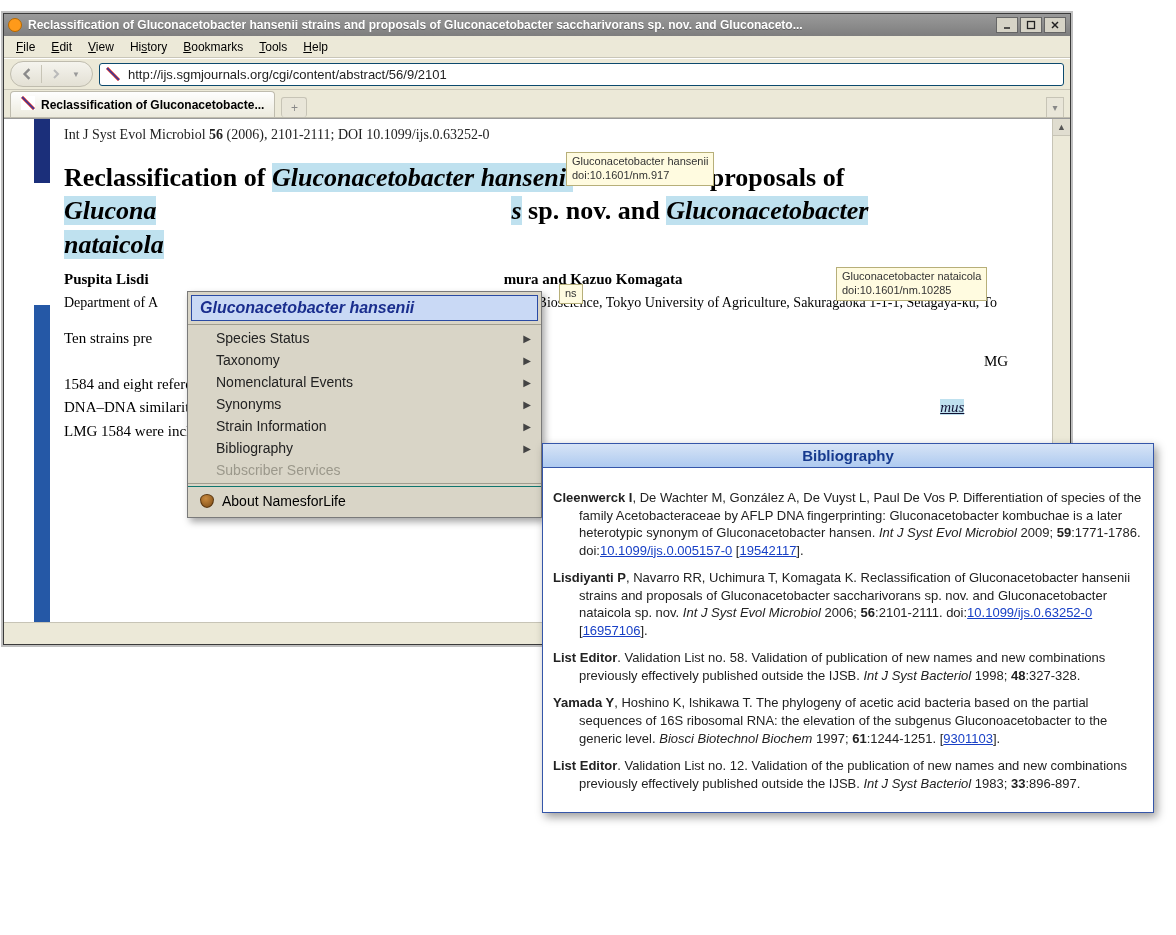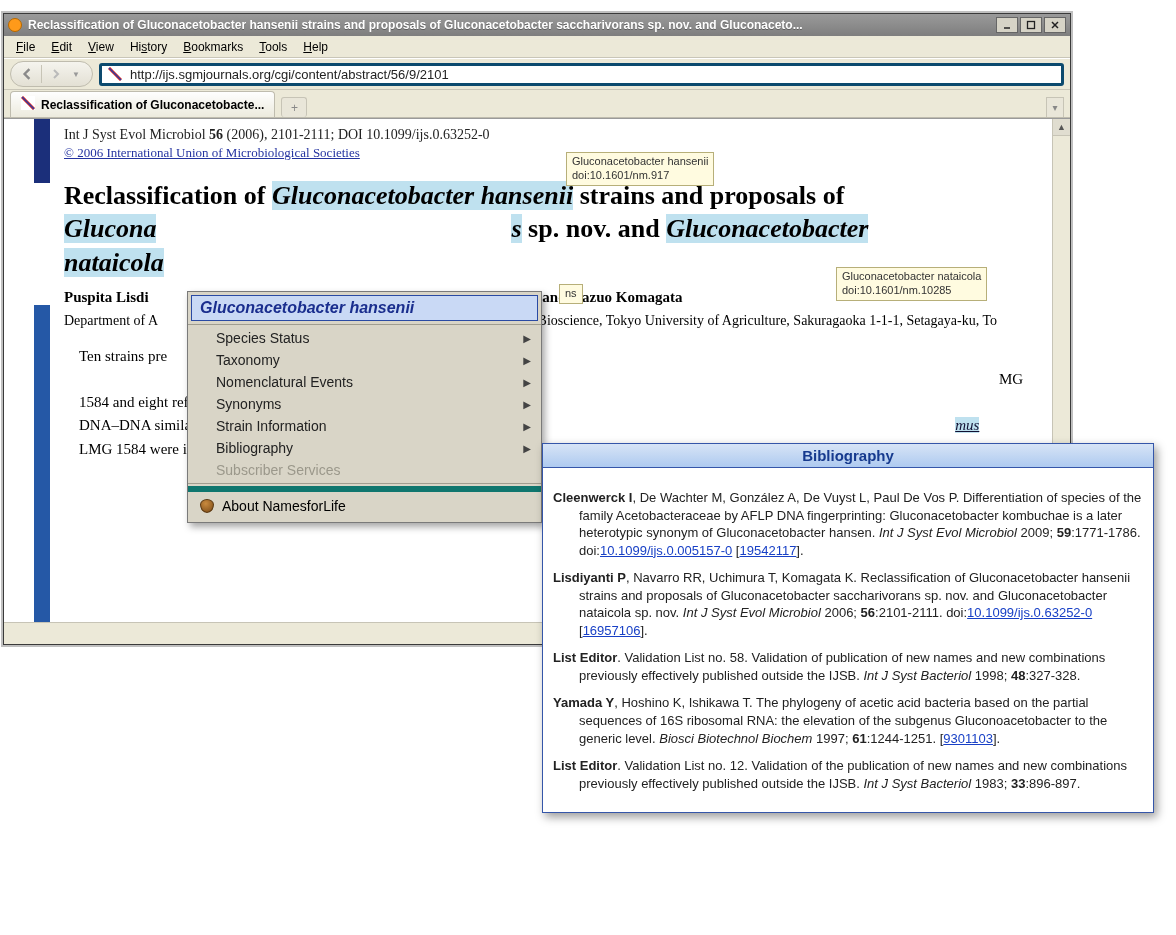--- a/index.html
+++ b/index.html
@@ -16,21 +16,21 @@
   .win-btn svg { width:10px; height:10px; }
 
   .menubar { height:22px; background:#ece9d8; display:flex; align-items:center; padding:0 4px; border-bottom:1px solid #c9c6b8; }
   .menu-item { padding:2px 8px; font-size:12px; }
   .menu-item .ul { text-decoration:underline; }
 
   .toolbar { height:32px; background:#ece9d8; display:flex; align-items:center; padding:0 6px; gap:6px; border-top:1px solid #fff; border-bottom:1px solid #c9c6b8; }
   .navbtns { display:flex; align-items:center; background:linear-gradient(#f5f4ee,#e3e0d4); border:1px solid #bfbcae; border-radius:14px; height:26px; padding:0 6px; }
   .navbtn { width:20px; height:20px; display:flex; align-items:center; justify-content:center; color:#888; }
   .nav-sep { width:1px; height:18px; background:#c7c4b6; margin:0 4px; }
-  .urlbar { flex:1; height:23px; display:flex; align-items:center; background:#fff; border:3px solid #0c4a6e; border-radius:3px; padding:0 6px; gap:6px; }
+  .urlbar { flex:1; height:23px; display:flex; align-items:center; background:#fff; border:1px solid #0c4a6e; border-radius:3px; padding:0 6px; gap:6px; }
   .url-favicon svg { width:14px; height:14px; display:block; }
   .url-field { flex:1; border:none; outline:none; font-size:13px; color:#222; font-family:sans-serif; }
 
   .tabstrip { height:28px; background:#ece9d8; display:flex; align-items:flex-end; padding:0 6px; border-bottom:1px solid #bfbcae; }
   .tab { height:26px; display:flex; align-items:center; gap:6px; background:linear-gradient(#fefefe,#eceadd); border:1px solid #bfbcae; border-bottom:none; border-radius:4px 4px 0 0; padding:0 10px; font-size:12px; font-weight:bold; max-width:360px; }
   .tab-plus { height:20px; width:26px; margin-left:6px; border:1px solid #c7c4b6; background:#e9e6d9; border-radius:3px; display:flex; align-items:center; justify-content:center; color:#888; font-size:12px; border-bottom:none; }
   .tab-misc { margin-left:auto; height:20px; width:18px; border:1px solid #c7c4b6; border-bottom:none; background:#e9e6d9; display:flex; align-items:center; justify-content:center; color:#888; font-size:10px; }
 
   .content-area { position:relative; background:#fff; height:calc(100% - 22px - 22px - 32px - 28px - 22px); border-top:1px solid #9a9a9a; overflow:hidden; }
   .scroll-v { position:absolute; right:0; top:0; width:18px; bottom:0; background:#ece9d8; border-left:1px solid #c7c4b6; display:flex; flex-direction:column; align-items:center; }
@@ -53,32 +53,32 @@
 
   .paper { margin-left:52px; }
   .jrnl-line { font:14px "Times New Roman", serif; color:#222; }
   .jrnl-line b { font-weight:bold; }
   .copyright { font:13px "Times New Roman", serif; color:#2433a0; text-decoration:underline; display:inline-block; margin-top:2px; }
   h1.title { font:26px "Times New Roman", serif; font-weight:bold; margin:18px 0 6px; line-height:1.28; }
   h1 .hl { background:#bfe1ef; font-style:italic; }
   h1 i { font-style:italic; }
   .authors { font:bold 15px "Times New Roman", serif; margin:10px 0 6px; }
   .affil { font:14px "Times New Roman", serif; line-height:1.35; }
-  .body { font:15px "Times New Roman", serif; margin-top:14px; line-height:1.55;margin-left:15px; }
+  .body { font:15px "Times New Roman", serif; margin-top:14px; line-height:1.55; }
   .inline-tip { position:absolute; background:#fffbe0; border:1px solid #b7af79; font:11px Arial, sans-serif; color:#333; padding:2px 5px; line-height:1.25; }
   .genus-link { background:#bfe1ef; font-style:italic; text-decoration:underline; color:#113; }
 
   
   .ctx { position:absolute; width:355px; border:1px solid #7a7a7a; background:#d9d5c7; box-shadow:3px 4px 7px rgba(0,0,0,.35); font:14px Tahoma, Arial, sans-serif; }
   .ctx-head { background:#c9d9f5; border:1px solid #2a4aa3; margin:3px; padding:3px 8px; font:italic bold 16px Arial, sans-serif; color:#1a2e8e; }
   .ctx-sep { height:1px; background:#a09d90; margin:2px 0; }
   .ctx-row { display:flex; align-items:center; justify-content:space-between; padding:3px 10px 3px 28px; color:#222; }
   .ctx-row.disabled { color:#9b988b; }
   .ctx-row .arrow { color:#444; font-size:10px; }
-  .ctx-foot { display:flex; align-items:center; gap:8px; padding:6px 10px 8px 12px; border-top:6px solid #0f766e; }
+  .ctx-foot { display:flex; align-items:center; gap:8px; padding:6px 10px 8px 12px; border-top:1px solid #0f766e; }
 
   
   .bib { position:absolute; width:612px; background:#fff; border:1px solid #3556a9; box-shadow:3px 4px 9px rgba(0,0,0,.4); font:13px Verdana, Arial, sans-serif; }
   .bib-head { background:linear-gradient(#d7e4f6,#aecaf0); color:#163a8e; font:bold 15px Verdana, Arial, sans-serif; text-align:center; padding:3px 0; border-bottom:1px solid #3556a9; }
   .bib-body { padding:21px 10px 10px; color:#222; }
   .bib-entry { margin:0 0 10px; padding-left:26px; text-indent:-26px; line-height:1.35; }
   .bib-entry b { font-weight:bold; }
   .bib-entry i { font-style:italic; }
   .bib-entry a { color:#1840c6; text-decoration:underline; }
 </style>
@@ -167,21 +167,20 @@
         <div class="rail-navy"></div>
         <div class="rail-top"></div>
         <div class="rail-ijsem"></div>
         <div class="rail-sub"></div>
       </div>
 
       <div class="paper">
         <div class="jrnl-line">
           <span>Int J Syst Evol Microbiol </span><b>56</b><span> (2006), 2101-2111; DOI 10.1099/ijs.0.63252-0</span>
         </div>
-        <a class="copyright" href="#">© 2006 International Union of Microbiological Societies</a>
 
         <h1 class="title">
           <span>Reclassification of </span><span class="hl">Gluconacetobacter hansenii</span><span> strains and proposals of </span><br>
           <span class="hl">Glucona</span><span style="display:inline-block;width:355px;"></span><i class="hl">s</i><span> sp. nov. and </span><span class="hl">Gluconacetobacter</span><br>
           <span class="hl"><i>nataicola</i></span>
         </h1>
 
         <div class="authors"><span>Puspita Lisdi</span><span style="display:inline-block;width:355px;"></span><span>mura and Kazuo Komagata</span></div>
         <div class="affil"><span>Department of A</span><span style="display:inline-block;width:355px;"></span><span>lied Bioscience, Tokyo University of Agriculture, Sakuragaoka 1-1-1, Setagaya-ku, To</span></div>
 

